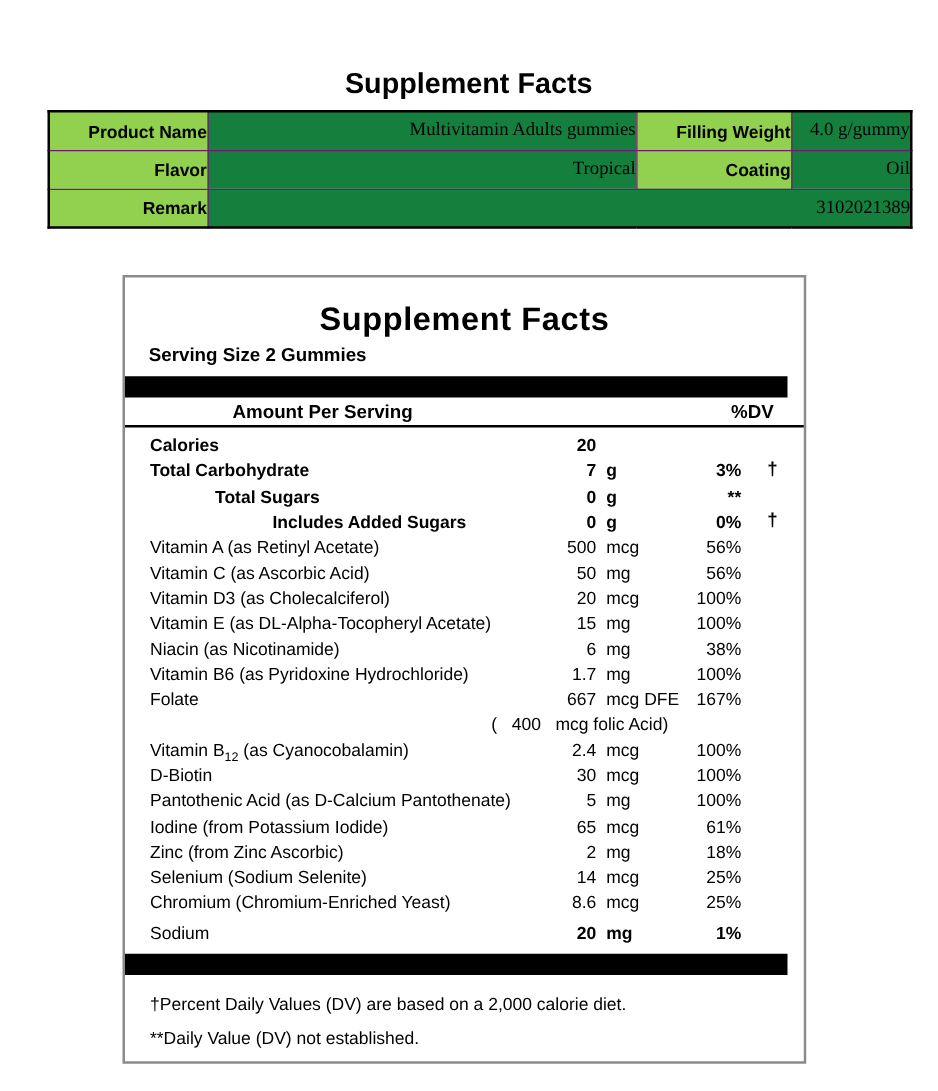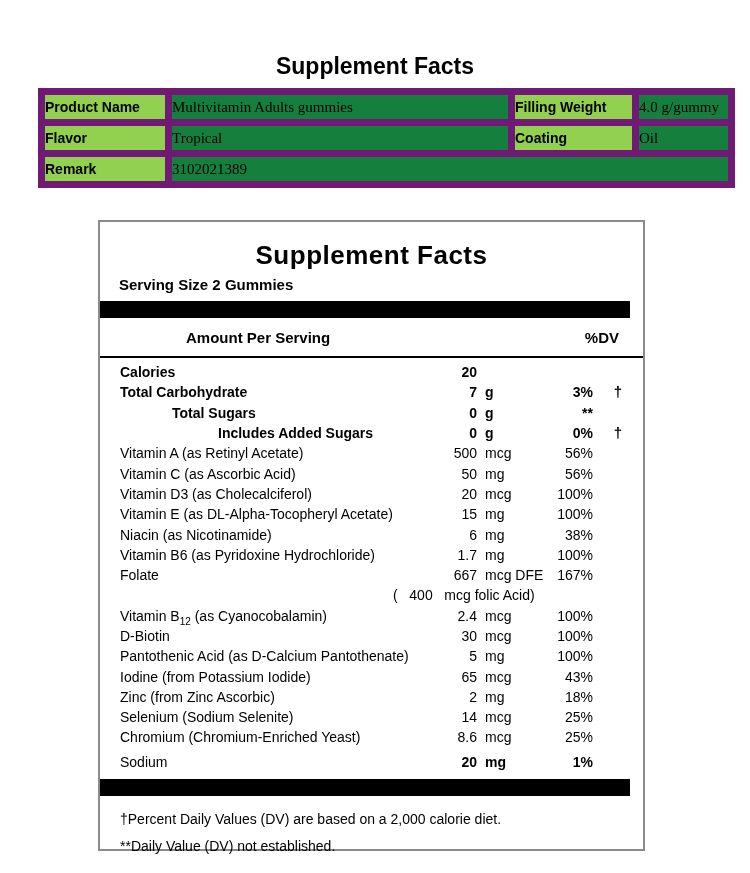--- a/index.html
+++ b/index.html
@@ -20,23 +20,23 @@
   }
 
   
   .product-table {
     position: absolute; left: 38px; top: 88px;
     border-collapse: collapse;
     border: 2px solid #000;
     table-layout: fixed;
   }
   .product-table td {
-    border: 7px solid #701a75;
+    border: 1px solid #701a75;
     height: 31px;
-    text-align: left; vertical-align: middle;
+    text-align: right; vertical-align: middle;
   }
   .product-table td.key {
     background: #92D050;
     font-weight: bold;
     font-size: 14px;
     font-family: "Liberation Sans", sans-serif;
   }
   .product-table td.val {
     background: #15803d;
     font-size: 15px;
@@ -64,21 +64,21 @@
     font-size: 15px; font-weight: bold;
     line-height: 18px;
   }
   .black-bar {
     margin-top: 7px;
     margin-right: 13px;
     height: 17px;
     background: #000;
   }
   .aps-row {
-    height: 40px;
+    height: 24px;
     border-bottom: 2px solid #000;
     display: flex; align-items: center; justify-content: space-between;
     font-size: 15px; font-weight: bold;
   }
   .aps-amount { padding-left: 86px; }
   .aps-dv { padding-right: 24px; }
 
   .rows-container { margin-top: 4px; }
   .nrow {
     display: grid;
@@ -245,21 +245,21 @@
         <span class="lbl">Pantothenic Acid (as D-Calcium Pantothenate)</span>
         <span class="amt">5</span>
         <span class="unit">mg</span>
         <span class="dv">100%</span>
         <span class="dag b"></span>
       </div>
       <div class="nrow">
         <span class="lbl">Iodine (from Potassium Iodide)</span>
         <span class="amt">65</span>
         <span class="unit">mcg</span>
-        <span class="dv">43%</span>
+        <span class="dv">61%</span>
         <span class="dag b"></span>
       </div>
       <div class="nrow">
         <span class="lbl">Zinc (from Zinc Ascorbic)</span>
         <span class="amt">2</span>
         <span class="unit">mg</span>
         <span class="dv">18%</span>
         <span class="dag b"></span>
       </div>
       <div class="nrow">

